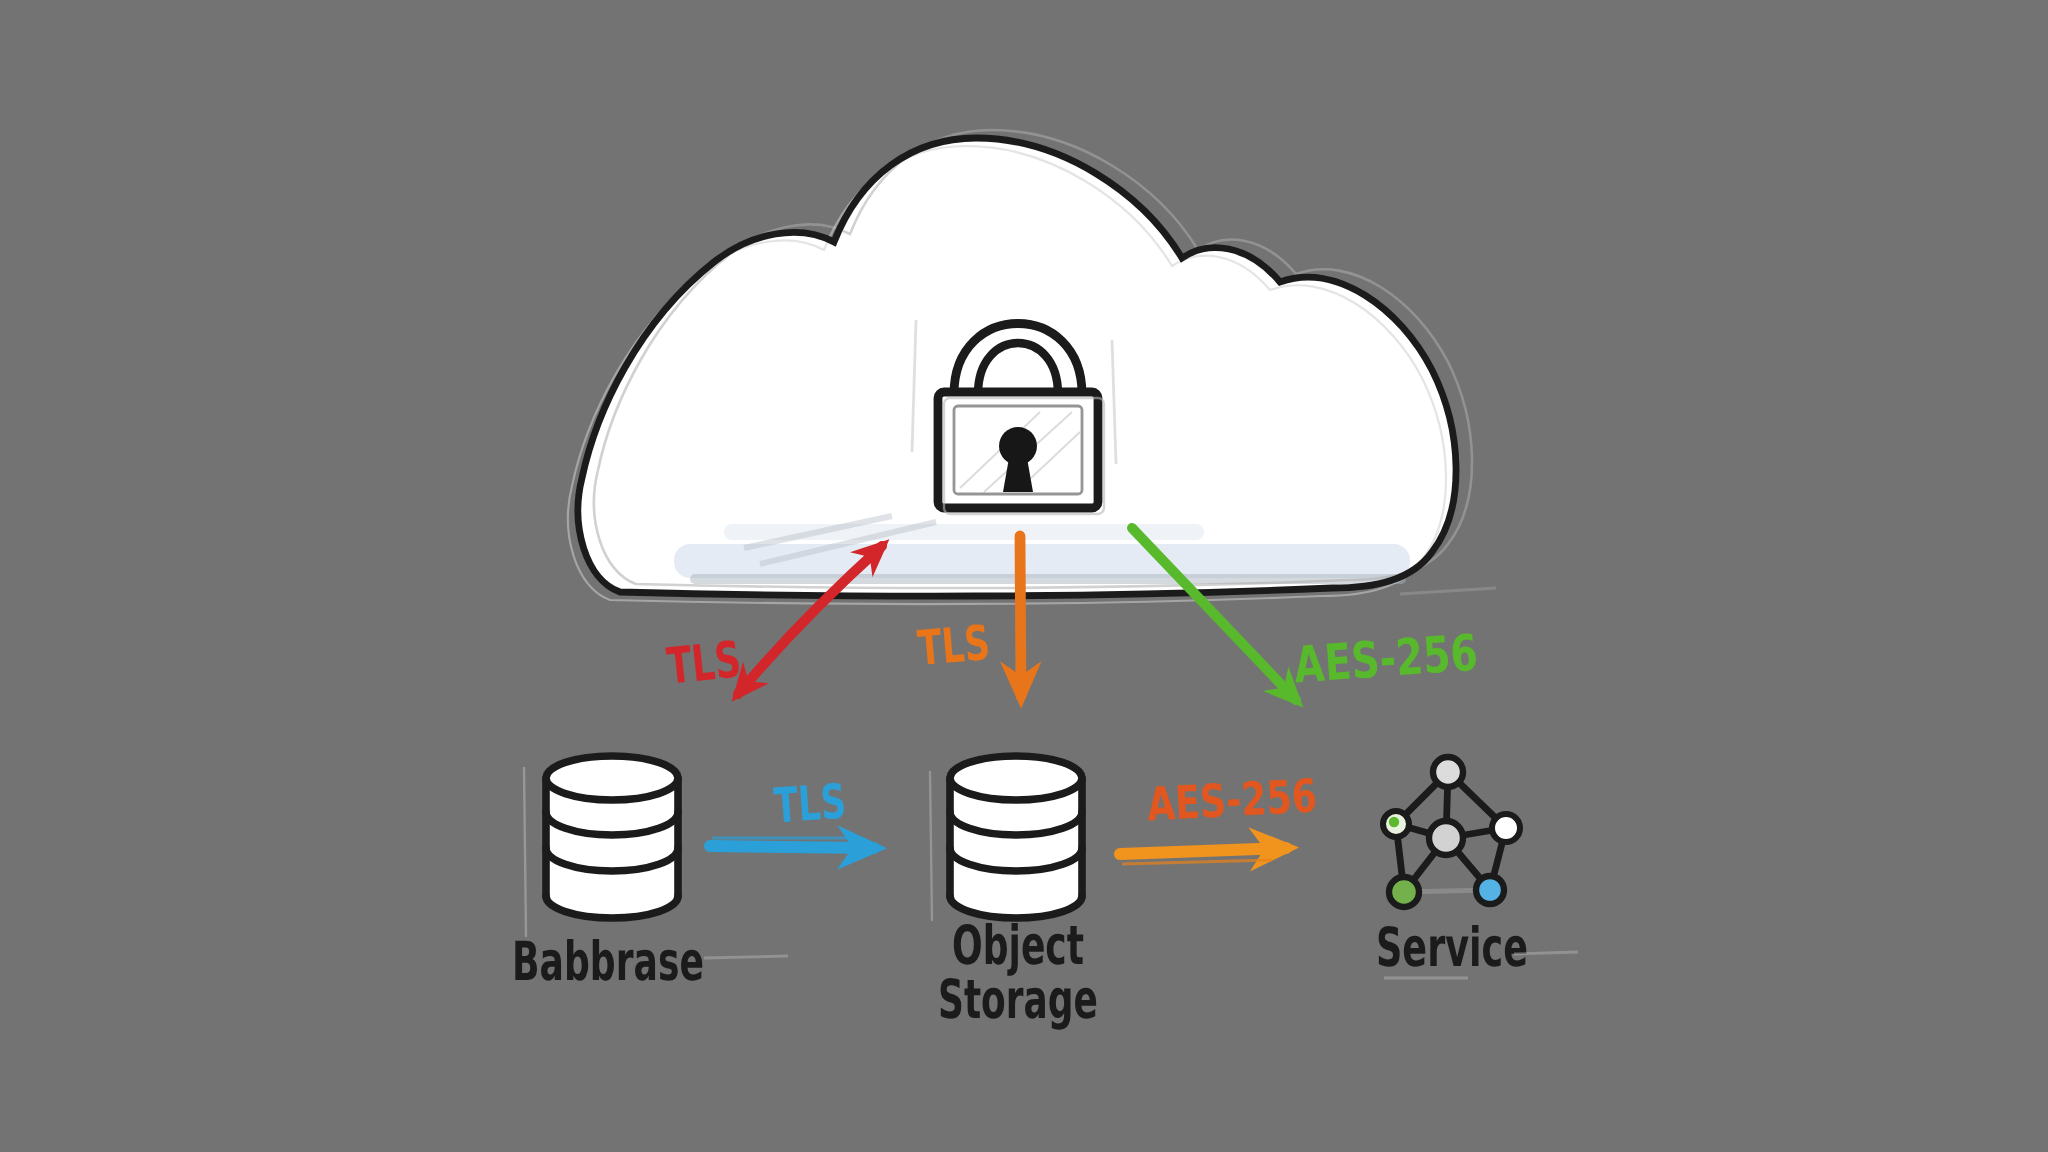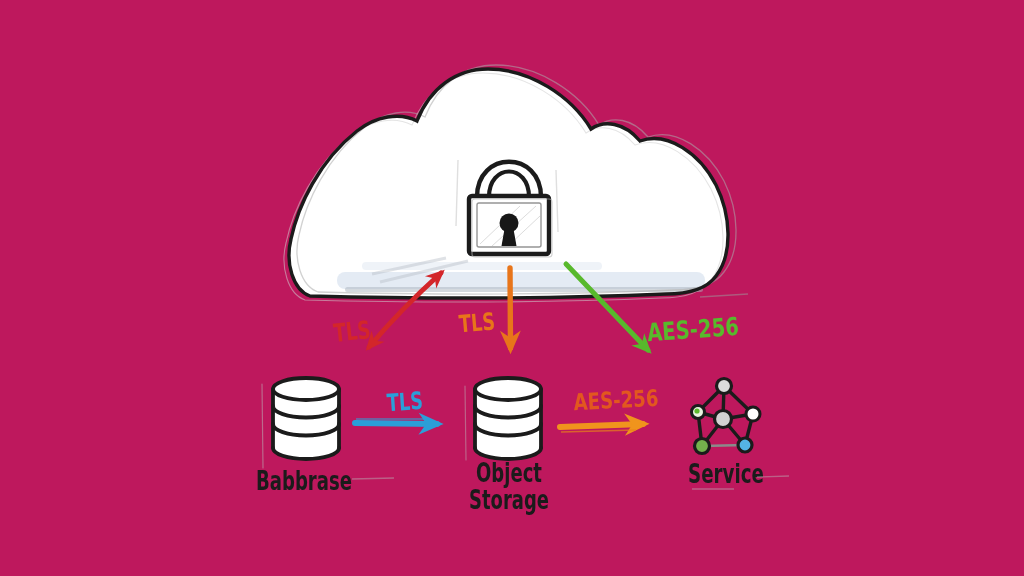--- a/index.html
+++ b/index.html
@@ -1,20 +1,20 @@
 <!DOCTYPE html>
 <html><head>
 <meta charset="utf-8">
 <style>
   html,body{margin:0;padding:0;background:#e9e9e9;}
   .stage{
     position:relative;
     width:1024px;height:576px;
     margin:0 auto;
-    background:#be185d;
+    background:#737373;
     overflow:hidden;
     font-family:"DejaVu Sans","Liberation Sans",sans-serif;
   }
   svg{display:block;}
   .sketch-text{font-family:"DejaVu Sans","Liberation Sans",sans-serif;font-weight:700;}
   .node-label{fill:#1b1b1b;}
   .guide{stroke:#b9b9b9;stroke-width:1.4;opacity:.45;}
 </style>
 </head>
 <body>

